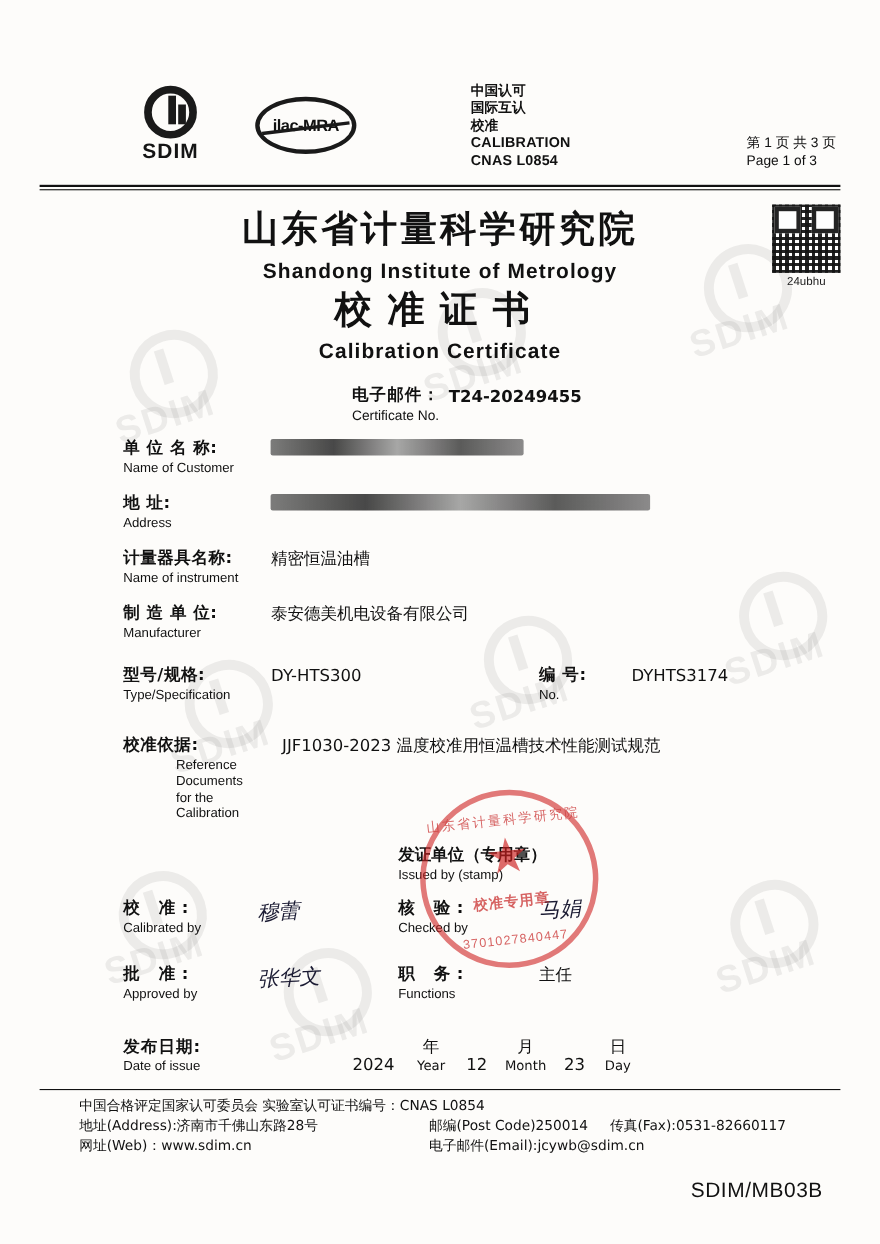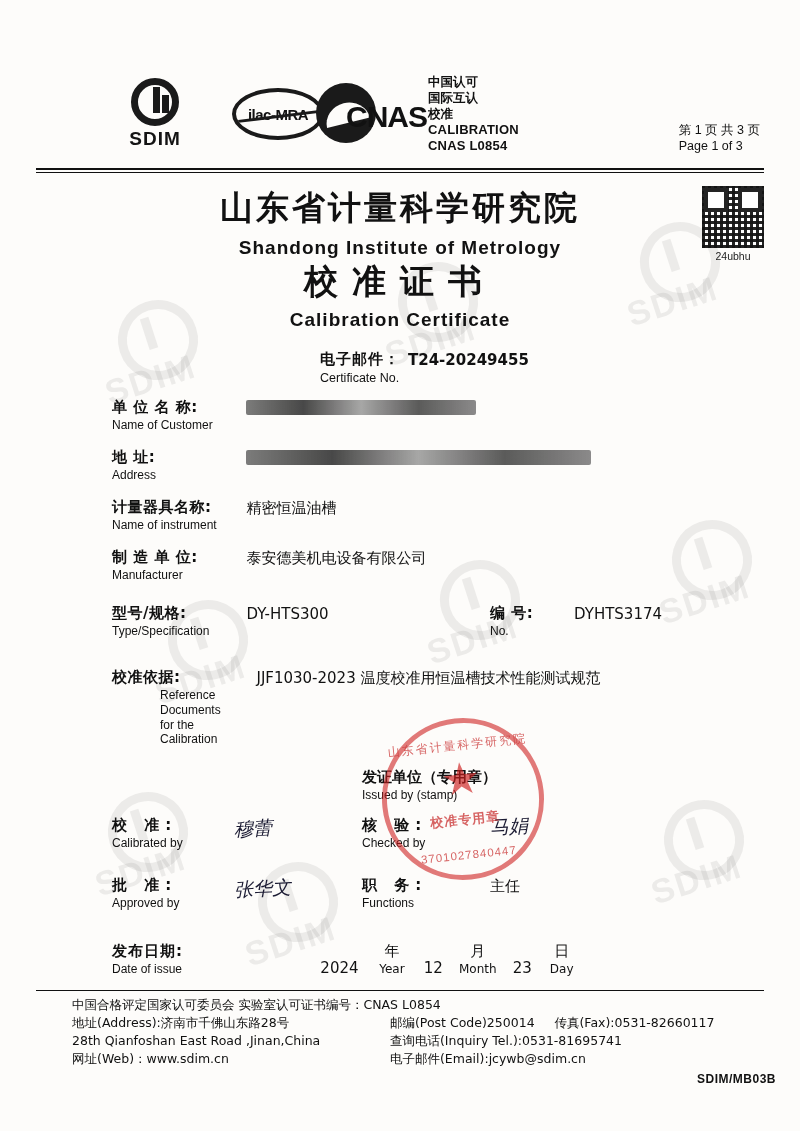--- a/index.html
+++ b/index.html
@@ -526,24 +526,24 @@
     vertical-align: top;
   }
   .footer .fcol-right {
     display: inline-block;
     width: 330px;
     vertical-align: top;
     padding-left: 24px;
   }
   .doc-code {
     position: absolute;
-    right: 24px;
+    right: 52px;
     top: 1072px;
-    font-size: 12px;
-    font-weight: bold;
+    font-size: 19px;
+    font-weight: normal;
     letter-spacing: 0.5px;
     z-index: 3;
   }
 </style>
 </head>
 <body>
 
 <div class="page">
 
   <div class="watermark-layer">
@@ -582,24 +582,20 @@
       <div class="sdim-text">SDIM</div>
     </div>
 
     <div class="logo-ilac">
       <div class="ilac-oval">
         <div class="ilac-label">ilac-MRA</div>
         <div class="ilac-strike"></div>
       </div>
     </div>
 
-    <div class="logo-cnas">
-      <div class="cnas-circle"></div>
-      <div class="cnas-word">CNAS</div>
-    </div>
 
     <div class="cnas-lines">
       <div>中国认可</div>
       <div>国际互认</div>
       <div>校准</div>
       <div class="en">CALIBRATION</div>
       <div class="en">CNAS L0854</div>
     </div>
 
     <div class="page-count">
@@ -761,24 +757,20 @@
     <div>中国合格评定国家认可委员会 实验室认可证书编号：CNAS L0854</div>
     <div>
       <span class="fcol-left">地址(Address):济南市千佛山东路28号</span>
       <span class="fcol-right">
         <span>邮编(Post Code)250014</span>
         &nbsp;&nbsp;&nbsp;
         <span>传真(Fax):0531-82660117</span>
       </span>
     </div>
     <div>
-      <span class="fcol-left">28th Qianfoshan East Road ,Jinan,China</span>
-      <span class="fcol-right">查询电话(Inquiry Tel.):0531-81695741</span>
-    </div>
-    <div>
       <span class="fcol-left">网址(Web)：www.sdim.cn</span>
       <span class="fcol-right">电子邮件(Email):jcywb@sdim.cn</span>
     </div>
   </div>
 
   <div class="doc-code">SDIM/MB03B</div>
 
 </div>
 
 </body></html>

